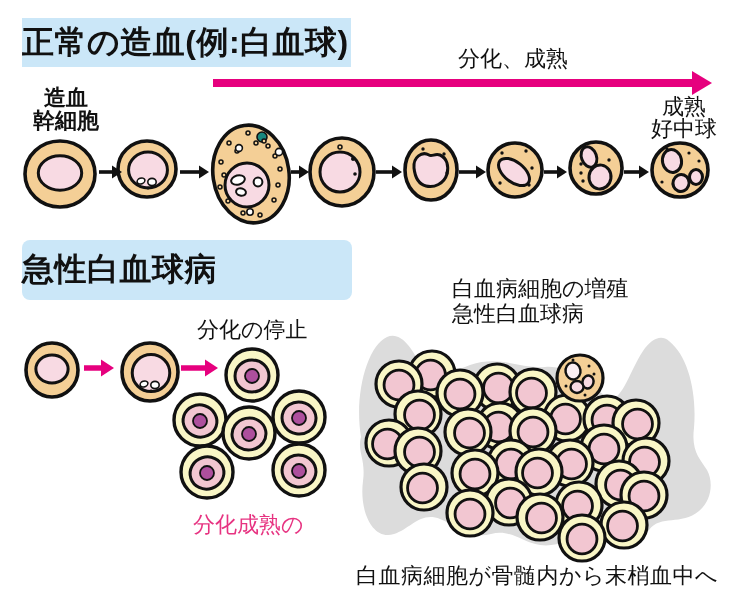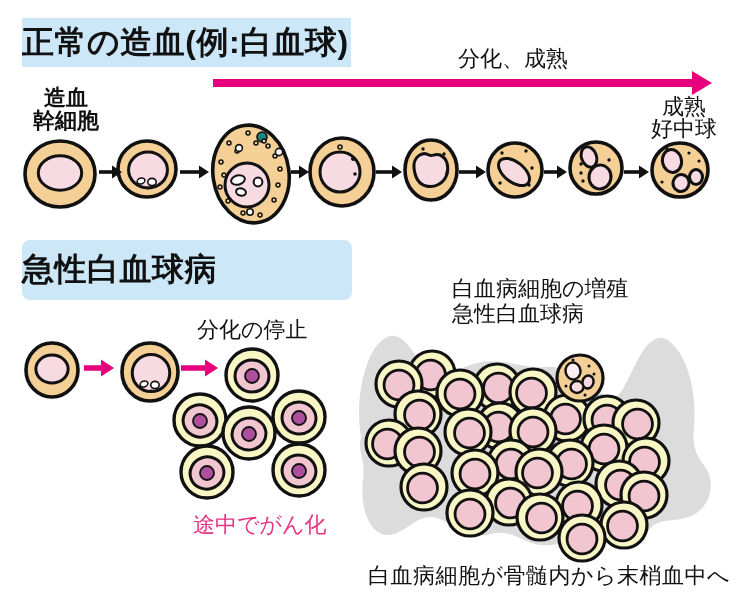--- a/index.html
+++ b/index.html
@@ -308,18 +308,18 @@
   <div class="abs lbl center" style="left:20px;top:86px;width:92px;font-weight:bold;"><span>造血</span><br><span>幹細胞</span></div>
 
   <div class="abs lbl center" style="left:403px;top:47px;width:220px;">分化、成熟</div>
 
   <div class="abs lbl center" style="left:638px;top:96px;width:92px;line-height:22px;"><span>成熟</span><br><span>好中球</span></div>
 
   <div class="abs hdr" style="left:22px;top:240px;width:330px;height:60px;border-radius:8px;">急性白血球病</div>
 
   <div class="abs lbl" style="left:197px;top:318px;text-align:center;">分化の停止</div>
 
-  <div class="abs lbl pinktxt" style="left:193px;top:513px;"><span>途中でがん化</span><br></div>
+  <div class="abs lbl pinktxt" style="left:193px;top:513px;"><span>分化成熟の</span><br></div>
 
   <div class="abs lbl lh25" style="left:452px;top:276px;"><span>白血病細胞の増殖</span><br><span>急性白血球病</span></div>
 
-  <div class="abs lbl spread" style="left:356px;top:564px;margin-left:12px;">白血病細胞が骨髄内から末梢血中へ</div>
+  <div class="abs lbl spread" style="left:356px;top:564px;">白血病細胞が骨髄内から末梢血中へ</div>
 </div>
 
 </body></html>

